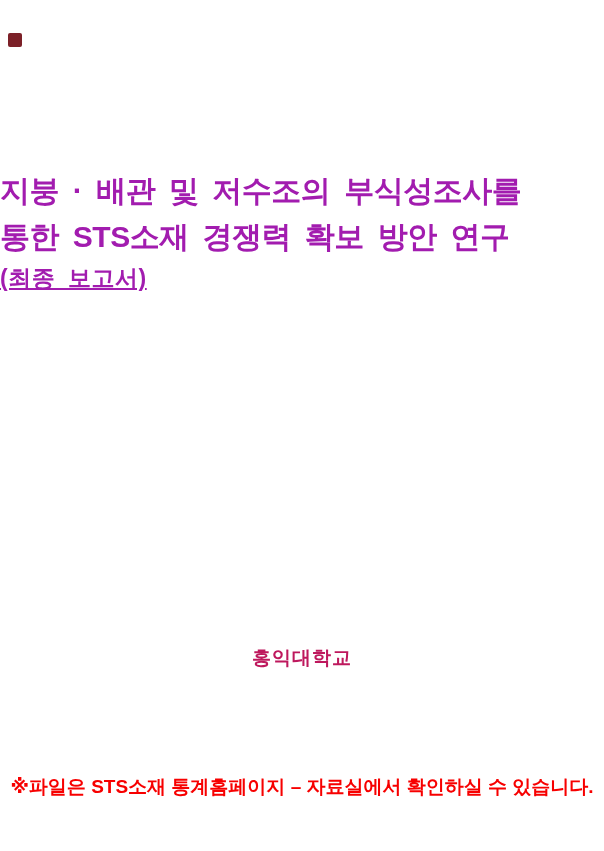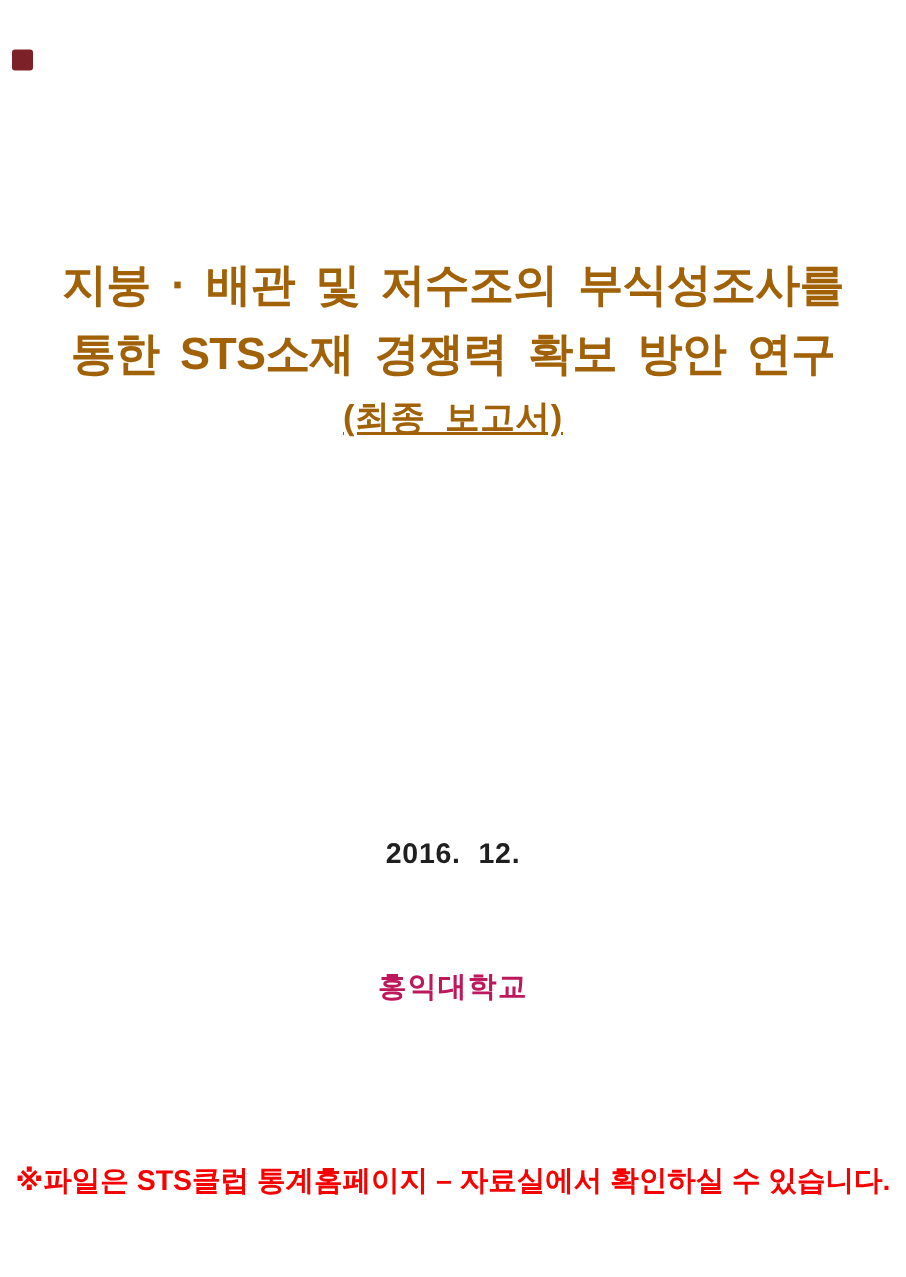--- a/index.html
+++ b/index.html
@@ -22,22 +22,22 @@
     width: 14px;
     height: 14px;
     background: #7c2128;
     border-radius: 2px;
   }
   .title-block {
     position: absolute;
     left: 0;
     top: 168px;
     width: 604px;
-    text-align: center;
-    color: #a16207;
+    text-align: left;
+    color: #a21caf;
   }
   .title-line {
     font-size: 30px;
     font-weight: bold;
     line-height: 46px;
     letter-spacing: -0.5px;
     word-spacing: 6px;
     white-space: nowrap;
   }
   .subtitle-line {
@@ -91,19 +91,18 @@
 <div class="page">
 
   <div class="corner-marker"></div>
 
   <div class="title-block">
     <div class="title-line">지붕 · 배관 및 저수조의 부식성조사를</div>
     <div class="title-line">통한 STS소재 경쟁력 확보 방안 연구</div>
     <div class="subtitle-line">(최종 보고서)</div>
   </div>
 
-  <div class="date-line">2016. 12.</div>
 
   <div class="org-line">홍익대학교</div>
 
-  <div class="footnote-line">※파일은 STS클럽 통계홈페이지 – 자료실에서 확인하실 수 있습니다.</div>
+  <div class="footnote-line">※파일은 STS소재 통계홈페이지 – 자료실에서 확인하실 수 있습니다.</div>
 
 </div>
 
 </body></html>

